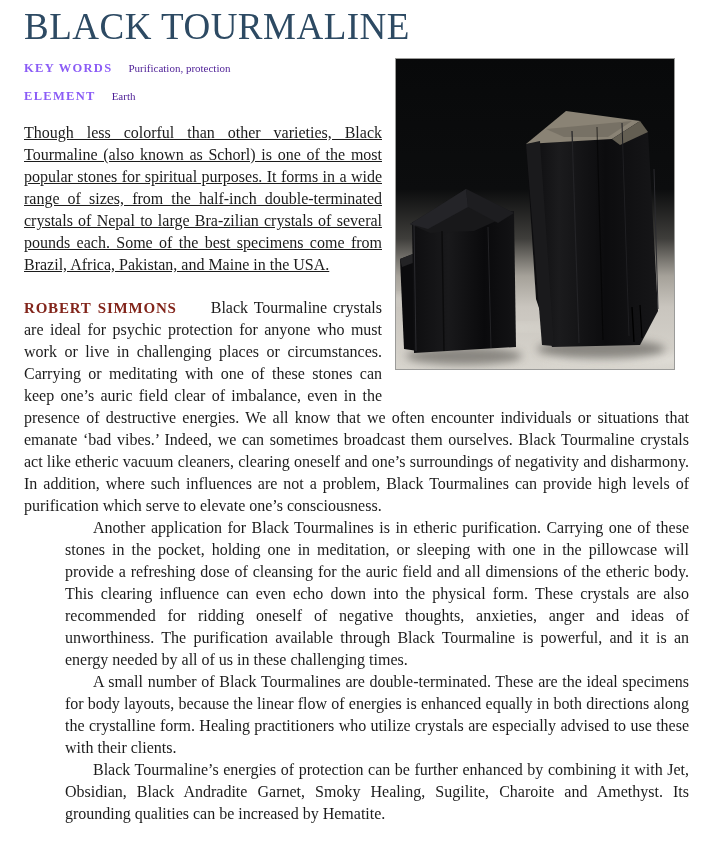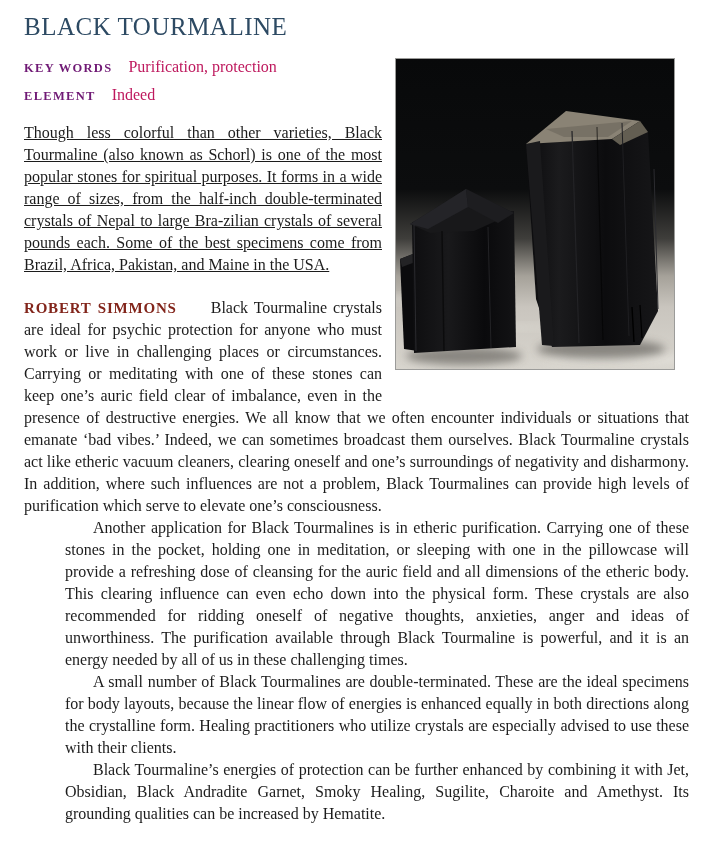--- a/index.html
+++ b/index.html
@@ -8,44 +8,44 @@
     width: 704px; height: 842px;
     overflow: hidden;
     font-family: "Liberation Serif", serif;
     color: #1c1c1c;
   }
   .page {
     width: 665px; height: 834px;
     padding: 8px 15px 0 24px;
   }
   .page-title {
-    font-size: 25px;
+    font-size: 37px;
     font-weight: normal;
     letter-spacing: 0.5px;
     color: #2d4a63;
     line-height: 38px;
   }
   .photo-figure {
     float: right;
     width: 278px; height: 310px;
     margin: 12px 14px 16px 13px;
     border: 1px solid #9b9b99;
     background: #0a0b0c;
   }
   .photo-figure svg { display: block; }
   .attributes { margin-top: 10px; }
   .attr-row { margin-bottom: 5px; line-height: 21px; }
   .attr-label {
     font-weight: bold;
     font-size: 12.5px;
     letter-spacing: 1.3px;
-    color: #701a75;
+    color: #8b5cf6;
     padding-right: 16px;
   }
-  .attr-value { font-size: 16px; color: #be185d; }
+  .attr-value { font-size: 11px; color: #4c1d95; }
   .intro {
     margin-top: 15px;
     font-size: 16px;
     line-height: 22px;
     text-align: justify;
     text-decoration: underline;
   }
   .body-text {
     font-size: 16px;
     line-height: 22px;
@@ -127,21 +127,21 @@
       <line x1="244" y1="246" x2="246" y2="279" stroke="#000000" stroke-width="1.2"></line>
       <line x1="258" y1="110" x2="262" y2="250" stroke="#2c2c30" stroke-width="1"></line>
     </svg>
   </figure>
 
   <div class="attributes">
     <div class="attr-row">
       <span class="attr-label">KEY WORDS</span><span class="attr-value">Purification, protection</span>
     </div>
     <div class="attr-row">
-      <span class="attr-label">ELEMENT</span><span class="attr-value">Indeed</span>
+      <span class="attr-label">ELEMENT</span><span class="attr-value">Earth</span>
     </div>
   </div>
 
   <p class="intro body-text">Though less colorful than other varieties, Black Tourmaline (also known as Schorl) is one of the most popular stones for spiritual purposes. It forms in a wide range of sizes, from the half-inch double-terminated crystals of Nepal to large Bra-zilian crystals of several pounds each. Some of the best specimens come from Brazil, Africa, Pakistan, and Maine in the USA.</p>
 
   <p class="body-text author-para"><span class="author-label">ROBERT SIMMONS</span><span>Black Tourmaline crystals are ideal for psychic protection for anyone who must work or live in challenging places or circumstances. Carrying or meditating with one of these stones can keep one’s auric field clear of imbalance, even in the presence of destructive energies. We all know that we often encounter individuals or situations that emanate ‘bad vibes.’ Indeed, we can sometimes broadcast them ourselves. Black Tourmaline crystals act like etheric vacuum cleaners, clearing oneself and one’s surroundings of negativity and disharmony. In addition, where such influences are not a problem, Black Tourmalines can provide high levels of purification which serve to elevate one’s consciousness.</span></p>
 
   <p class="body-text indent-para">Another application for Black Tourmalines is in etheric purification. Carrying one of these stones in the pocket, holding one in meditation, or sleeping with one in the pillowcase will provide a refreshing dose of cleansing for the auric field and all dimensions of the etheric body. This clearing influence can even echo down into the physical form. These crystals are also recommended for ridding oneself of negative thoughts, anxieties, anger and ideas of unworthiness. The purification available through Black Tourmaline is powerful, and it is an energy needed by all of us in these challenging times.</p>
 
   <p class="body-text indent-para">A small number of Black Tourmalines are double-terminated. These are the ideal specimens for body layouts, because the linear flow of energies is enhanced equally in both directions along the crystalline form. Healing practitioners who utilize crystals are especially advised to use these with their clients.</p>

